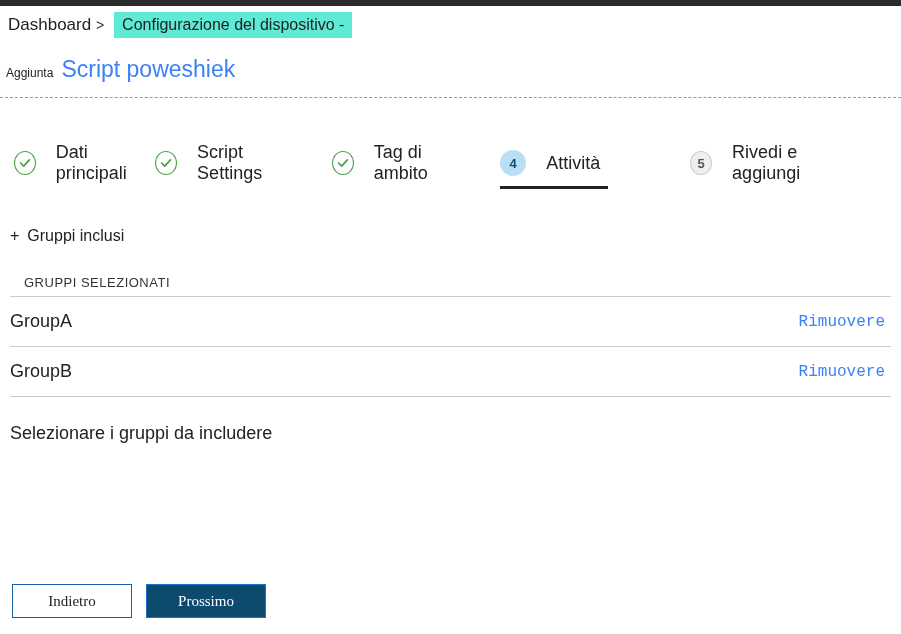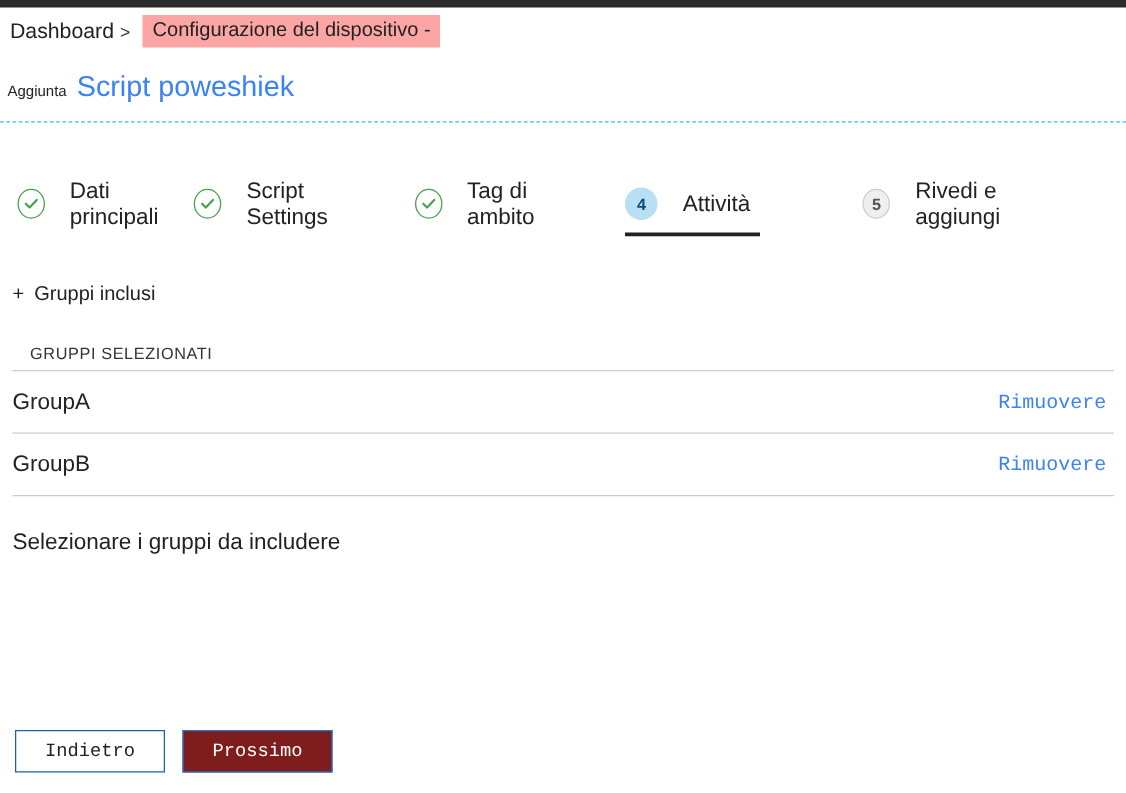--- a/index.html
+++ b/index.html
@@ -27,21 +27,21 @@
     }
     .breadcrumb .crumb {
       white-space: nowrap;
       padding: 2px 4px;
     }
     .breadcrumb .sep {
       font-size: 14px;
       color: #333;
     }
     .breadcrumb .highlight {
-      background: #fca5a5;
+      background: #5eead4;
       padding: 4px 8px;
       font-size: 16px;
     }
     .breadcrumb .superscript {
       font-size: 11px;
       vertical-align: super;
       margin-right: 2px;
     }
     .page-title-row {
       display: flex;
@@ -166,29 +166,29 @@
       gap: 14px;
     }
     .btn {
       min-width: 120px;
       height: 34px;
       font-size: 15px;
       display: inline-flex;
       align-items: center;
       justify-content: center;
       cursor: pointer;
-      font-family: Liberation Mono, monospace;
+      font-family: Liberation Serif, serif;
     }
     .btn-secondary {
       background: #fff;
       border: 1.5px solid #1860a8;
       color: #222;
     }
     .btn-primary {
-      background: #7f1d1d;
+      background: #0c4a6e;
       border: 1px solid #1c73c7;
       color: #fff;
     }
     .groups-divider-end {
       border-top: 1px solid #ccc;
       margin-top: 0;
     }
   </style>
 </head>
 <body>

